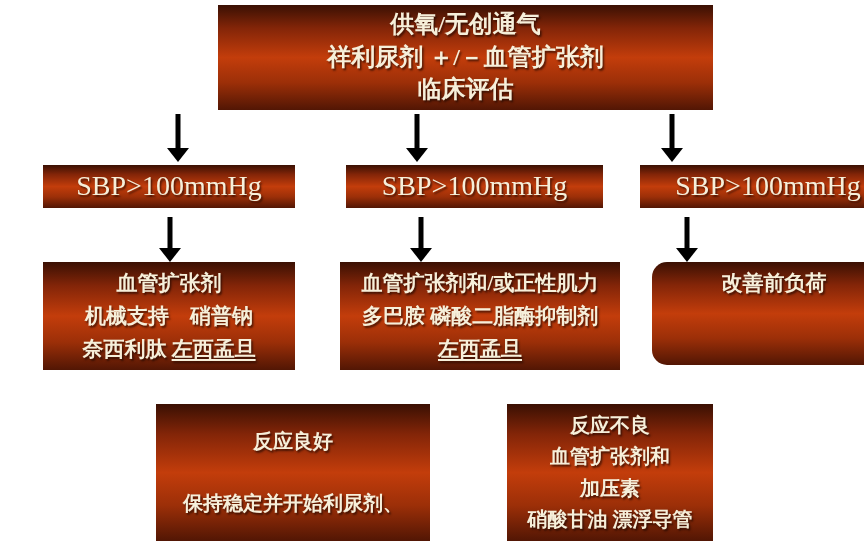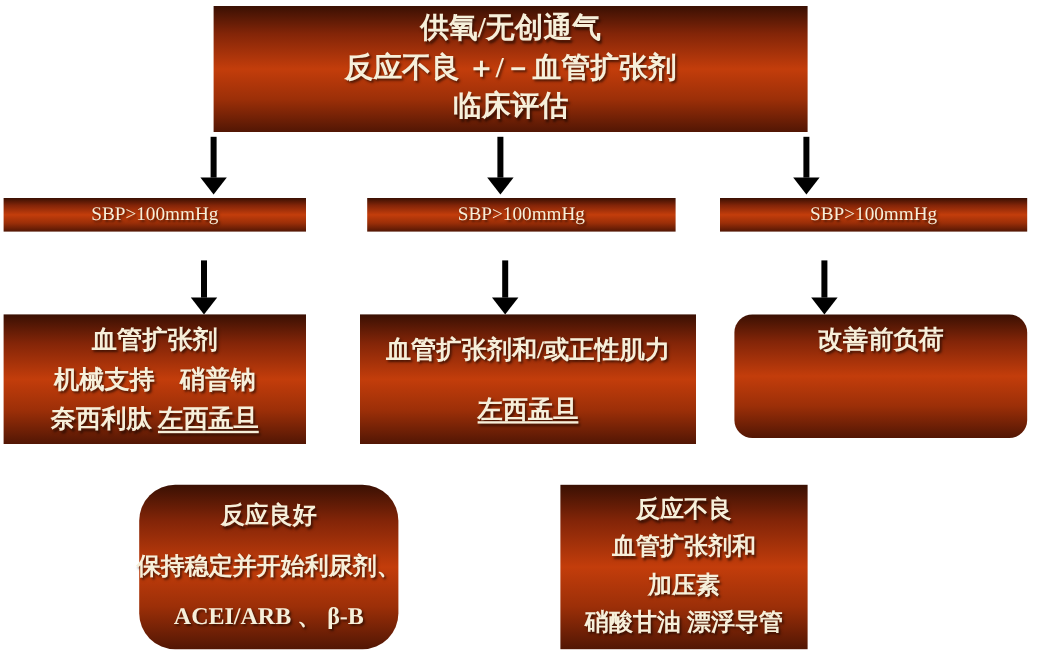--- a/index.html
+++ b/index.html
@@ -21,39 +21,40 @@
     position: absolute;
     box-sizing: border-box;
     background: linear-gradient(180deg, #3a1003 0%, #832508 22%, #c33d0b 50%, #9c2f08 74%, #521604 100%);
     color: #f6efda;
     text-align: left;
     display: flex;
     flex-direction: column;
     justify-content: space-around;
     align-items: center;
     text-shadow: 1.5px 2px 2px rgba(25, 6, 0, 0.65);
+    margin-left: 40px;
   }
   .box .line {
     white-space: pre;
     font-weight: 700;
     line-height: 1.15;
   }
   .top-box   { left: 178px; top: 5px;   width: 495px; height: 105px; font-size: 24px; padding: 4px 0; }
-  .sbp-box   { top: 165px;  height: 28px; font-size: 16px; }
+  .sbp-box   { top: 165px;  height: 43px; font-size: 28px; }
   .sbp-box .line { font-weight: 400; }
   .sbp-left  { left: 3px;   width: 252px; }
   .sbp-mid   { left: 306px; width: 257px; }
   .sbp-right { left: 600px; width: 256px; }
   .treat-box { top: 262px;  height: 108px; font-size: 21px; padding: 4px 0; }
   .treat-left  { left: 3px;   width: 252px; }
   .treat-mid   { left: 300px; width: 280px; }
   .treat-right { left: 612px; width: 244px; height: 103px; justify-content: flex-start; padding-top: 9px; border-radius: 15px; }
   .treat-right .line { margin-bottom: 13px; }
   .bottom-box { top: 404px; height: 137px; font-size: 20px; padding: 6px 0; }
-  .resp-good { left: 116px; width: 216px; border-radius: 30px; }
+  .resp-good { left: 116px; width: 274px; }
   .resp-poor { left: 467px; width: 206px; }
   .u { text-decoration: underline; text-underline-offset: 3px; text-decoration-thickness: 2px; }
 
   .arrow { position: absolute; width: 22px; }
   .arrow .stem {
     position: absolute;
     top: 0; left: 50%;
     transform: translateX(-50%);
     width: 5px;
     height: calc(100% - 14px);
@@ -75,21 +76,21 @@
   .a5 { left: 410px; top: 217px; height: 45px; }
   .a6 { left: 676px; top: 217px; height: 45px; }
 </style>
 </head>
 <body>
 
 <div class="canvas">
 
   <div class="box top-box">
     <div class="line">供氧/无创通气</div>
-    <div class="line">反应不良 ＋/－血管扩张剂</div>
+    <div class="line">祥利尿剂 ＋/－血管扩张剂</div>
     <div class="line">临床评估</div>
   </div>
 
   <div class="arrow a1">
     <div class="stem"></div>
     <div class="head"></div>
   </div>
   <div class="arrow a2">
     <div class="stem"></div>
     <div class="head"></div>
@@ -123,31 +124,31 @@
   </div>
 
   <div class="box treat-box treat-left">
     <div class="line">血管扩张剂</div>
     <div class="line">机械支持　硝普钠</div>
     <div class="line"><span>奈西利肽 </span><span class="u">左西孟旦</span></div>
   </div>
 
   <div class="box treat-box treat-mid">
     <div class="line">血管扩张剂和/或正性肌力</div>
+    <div class="line">多巴胺 磷酸二脂酶抑制剂</div>
     <div class="line"><span class="u">左西孟旦</span></div>
   </div>
 
   <div class="box treat-box treat-right">
     <div class="line">改善前负荷</div>
   </div>
 
   <div class="box bottom-box resp-good">
     <div class="line">反应良好</div>
     <div class="line">保持稳定并开始利尿剂、</div>
-    <div class="line">ACEI/ARB 、 β-B</div>
   </div>
 
   <div class="box bottom-box resp-poor">
     <div class="line">反应不良</div>
     <div class="line">血管扩张剂和</div>
     <div class="line">加压素</div>
     <div class="line">硝酸甘油 漂浮导管</div>
   </div>
 
 </div>

